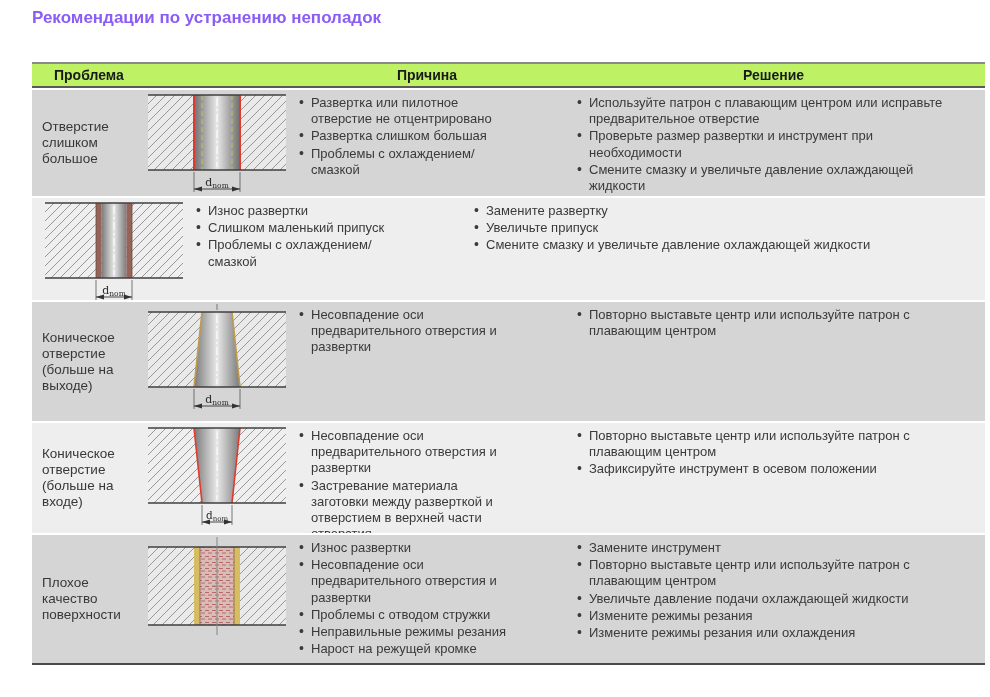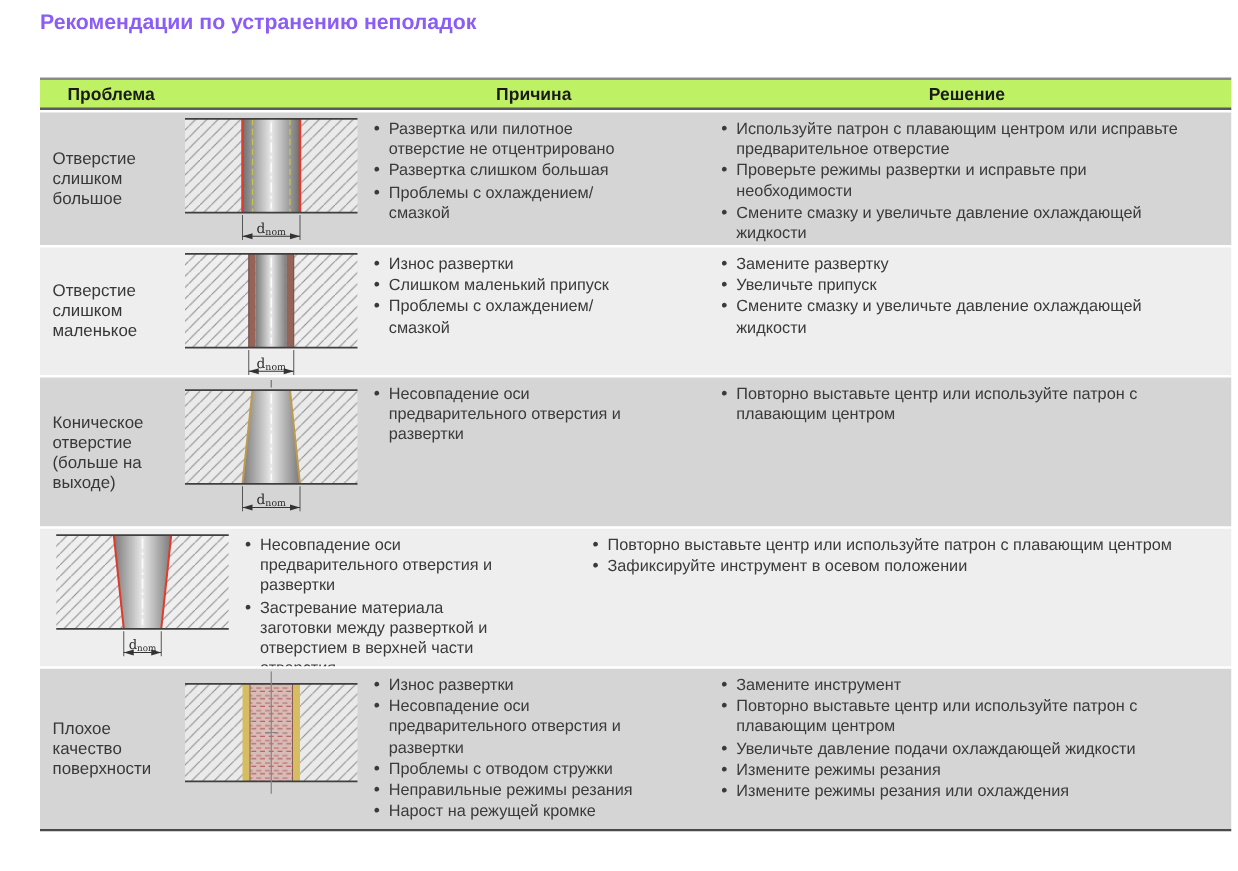--- a/index.html
+++ b/index.html
@@ -92,28 +92,27 @@
     <div class="c-causes">
       <ul class="bullets">
         <li>Развертка или пилотное отверстие не отцентрировано</li>
         <li>Развертка слишком большая</li>
         <li>Проблемы с охлаждением/смазкой</li>
       </ul>
     </div>
     <div class="c-solutions">
       <ul class="bullets">
         <li>Используйте патрон с плавающим центром или исправьте предварительное отверстие</li>
-        <li>Проверьте режимы развертки и исправьте при необходимости</li>
+        <li>Проверьте размер развертки и инструмент при необходимости</li>
         <li>Смените смазку и увеличьте давление охлаждающей жидкости</li>
       </ul>
     </div>
   </div>
 
   <div class="row light r2">
-    <div class="c-problem">Отверстие слишком маленькое</div>
     <div class="c-figure">
       <svg width="150" height="101" viewBox="0 0 150 101">
         <defs>
           <pattern id="h2" width="9" height="9" patternUnits="userSpaceOnUse">
             <rect width="9" height="9" fill="#efefef"></rect>
               <path d="M-1,10 L10,-1" stroke="#8f8f8f" stroke-width="0.9"></path>
           </pattern>
           <linearGradient id="g2" x1="0" y1="0" x2="1" y2="0">
             <stop offset="0" stop-color="#7a7a7a"></stop>
               <stop offset="0.5" stop-color="#e8e8e8"></stop>
@@ -198,20 +197,21 @@
       </ul>
     </div>
     <div class="c-solutions">
       <ul class="bullets">
         <li>Повторно выставьте центр или используйте патрон с плавающим центром</li>
       </ul>
     </div>
   </div>
 
   <div class="row light r4">
+    <div class="c-problem">Коническое отверстие (больше на входе)</div>
     <div class="c-figure">
       <svg width="150" height="101" viewBox="0 0 150 101">
         <defs>
           <pattern id="h4" width="9" height="9" patternUnits="userSpaceOnUse">
             <rect width="9" height="9" fill="#efefef"></rect>
               <path d="M-1,10 L10,-1" stroke="#8f8f8f" stroke-width="0.9"></path>
           </pattern>
           <linearGradient id="g4" x1="0" y1="0" x2="1" y2="0">
             <stop offset="0" stop-color="#7a7a7a"></stop>
               <stop offset="0.5" stop-color="#e8e8e8"></stop>

